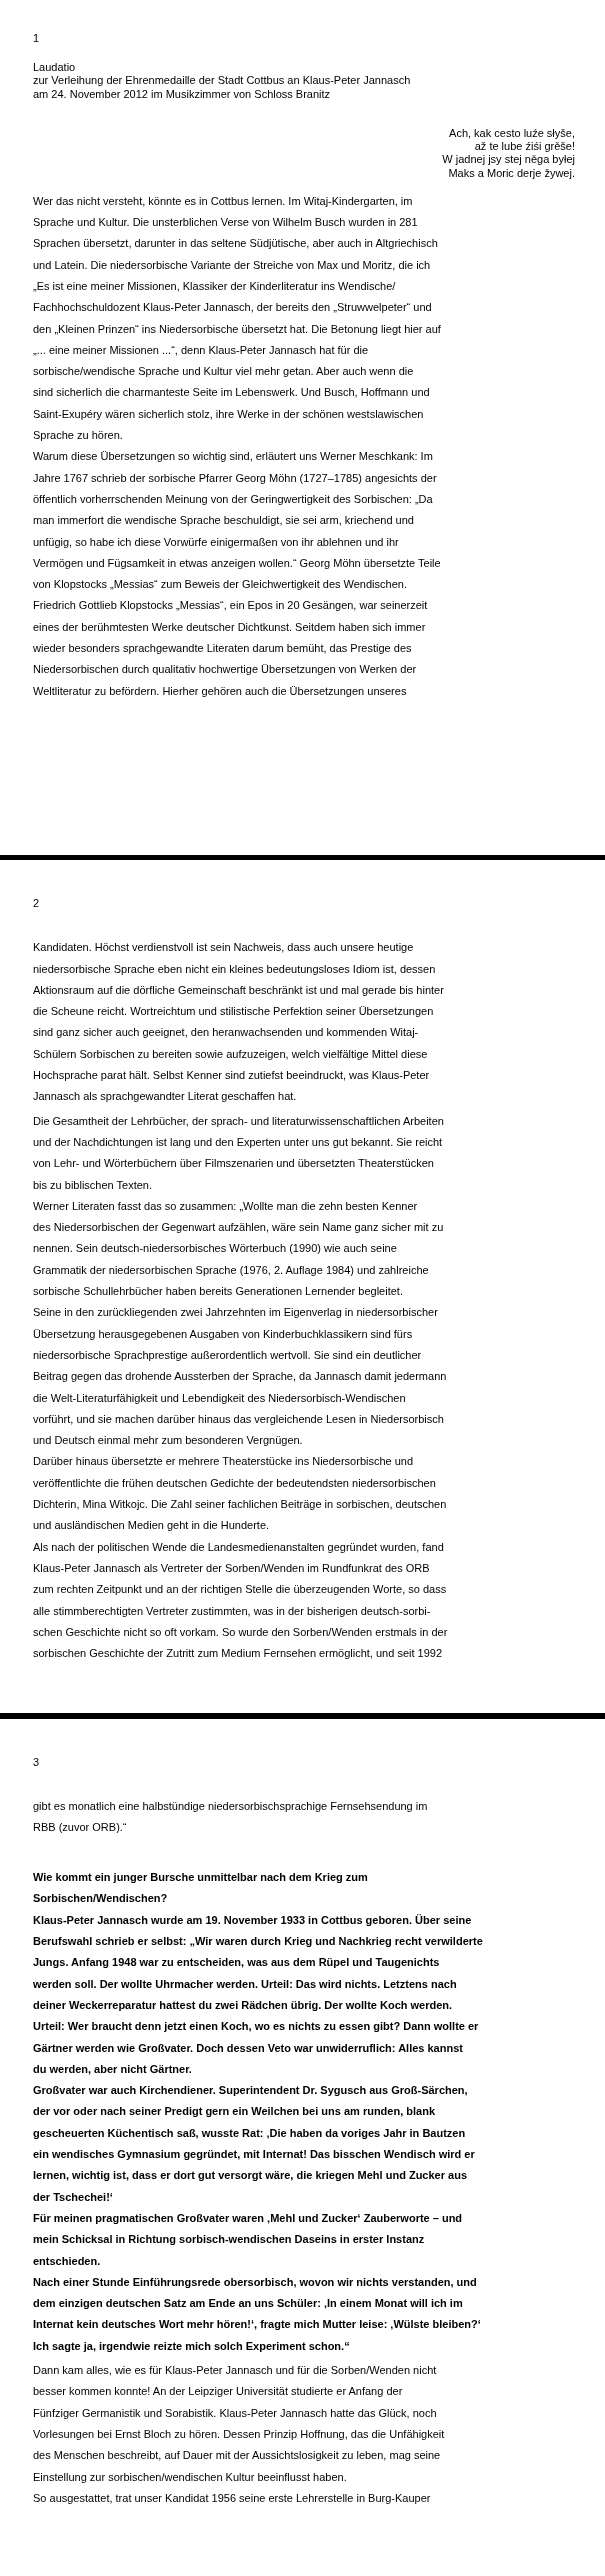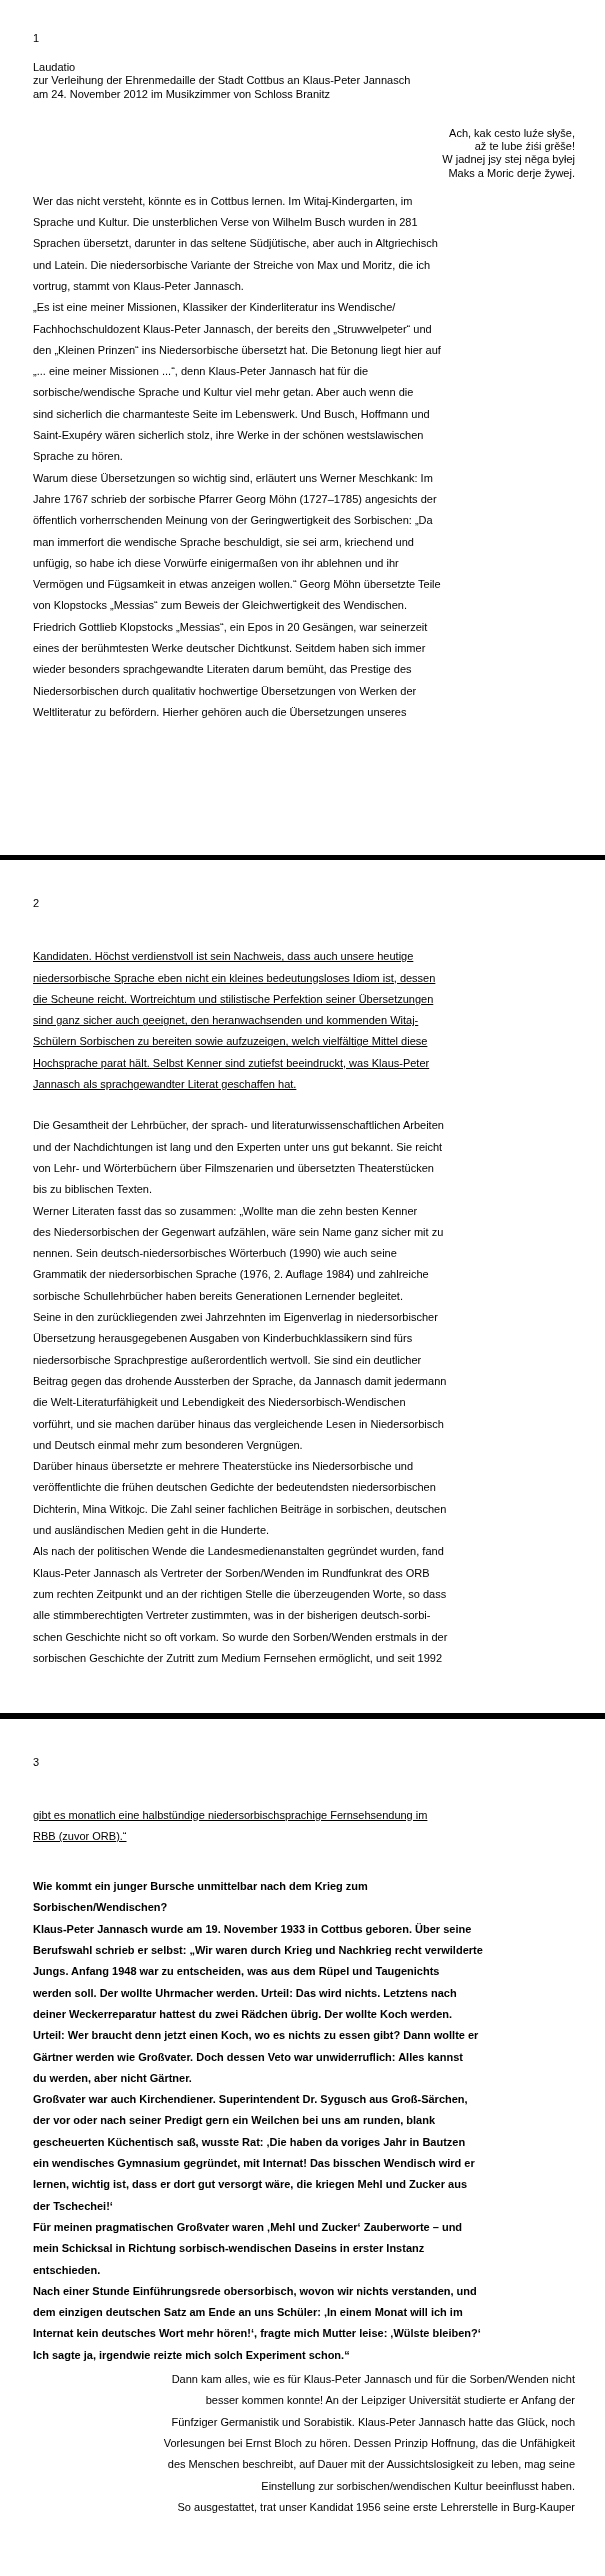--- a/index.html
+++ b/index.html
@@ -28,24 +28,24 @@
     height: 5.3px;
     width: 605px;
     background: #000000;
   }
   .blk { font-size: 11px; }
   .line { white-space: pre; }
   .kind-page-number { line-height: 13px; }
   .kind-header     { margin-top: 16px; line-height: 13.3px; }
   .kind-poem       { margin-top: 26px; line-height: 13.3px; text-align: right; }
   .kind-body-main  { margin-top: 10.7px; line-height: 21.3px; }
-  .kind-body-a     { margin-top: 36px; line-height: 21.3px; text-decoration: underline; }
-  .kind-body-b     { margin-top: 20px;  line-height: 21.3px; }
+  .kind-body-a     { margin-top: 27px; line-height: 21.3px; }
+  .kind-body-b     { margin-top: 3px;  line-height: 21.3px; }
   .kind-body-c     { margin-top: 29px; line-height: 21.3px; font-weight: bold; }
-  .kind-body-d     { margin-top: 3px;  line-height: 21.3px; text-align: right; }
+  .kind-body-d     { margin-top: 3px;  line-height: 21.3px; }
 </style>
 </head>
 <body>
 
 <main class="doc">
     <section class="page page-1">
       <div class="blk kind-page-number">
         <div class="line">1</div>
       </div>
       <div class="blk kind-header">
@@ -57,21 +57,20 @@
         <div class="line">Ach, kak cesto luźe słyše,</div>
         <div class="line">až te lube źiśi grěše!</div>
         <div class="line">W jadnej jsy stej něga byłej</div>
         <div class="line">Maks a Moric derje žywej.</div>
       </div>
       <div class="blk kind-body-main">
         <div class="line">Wer das nicht versteht, könnte es in Cottbus lernen. Im Witaj-Kindergarten, im</div>
         <div class="line">Sprache und Kultur. Die unsterblichen Verse von Wilhelm Busch wurden in 281</div>
         <div class="line">Sprachen übersetzt, darunter in das seltene Südjütische, aber auch in Altgriechisch</div>
         <div class="line">und Latein. Die niedersorbische Variante der Streiche von Max und Moritz, die ich</div>
-        <div class="line">vortrug, stammt von Klaus-Peter Jannasch.</div>
         <div class="line">„Es ist eine meiner Missionen, Klassiker der Kinderliteratur ins Wendische/</div>
         <div class="line">Fachhochschuldozent Klaus-Peter Jannasch, der bereits den „Struwwelpeter“ und</div>
         <div class="line">den „Kleinen Prinzen“ ins Niedersorbische übersetzt hat. Die Betonung liegt hier auf</div>
         <div class="line">„... eine meiner Missionen ...“, denn Klaus-Peter Jannasch hat für die</div>
         <div class="line">sorbische/wendische Sprache und Kultur viel mehr getan. Aber auch wenn die</div>
         <div class="line">sind sicherlich die charmanteste Seite im Lebenswerk. Und Busch, Hoffmann und</div>
         <div class="line">Saint-Exupéry wären sicherlich stolz, ihre Werke in der schönen westslawischen</div>
         <div class="line">Sprache zu hören.</div>
         <div class="line">Warum diese Übersetzungen so wichtig sind, erläutert uns Werner Meschkank: Im</div>
         <div class="line">Jahre 1767 schrieb der sorbische Pfarrer Georg Möhn (1727–1785) angesichts der</div>
@@ -88,20 +87,21 @@
       </div>
     </section>
     <div class="page-separator"></div>
     <section class="page page-2">
       <div class="blk kind-page-number">
         <div class="line">2</div>
       </div>
       <div class="blk kind-body-a">
         <div class="line">Kandidaten. Höchst verdienstvoll ist sein Nachweis, dass auch unsere heutige</div>
         <div class="line">niedersorbische Sprache eben nicht ein kleines bedeutungsloses Idiom ist, dessen</div>
+        <div class="line">Aktionsraum auf die dörfliche Gemeinschaft beschränkt ist und mal gerade bis hinter</div>
         <div class="line">die Scheune reicht. Wortreichtum und stilistische Perfektion seiner Übersetzungen</div>
         <div class="line">sind ganz sicher auch geeignet, den heranwachsenden und kommenden Witaj-</div>
         <div class="line">Schülern Sorbischen zu bereiten sowie aufzuzeigen, welch vielfältige Mittel diese</div>
         <div class="line">Hochsprache parat hält. Selbst Kenner sind zutiefst beeindruckt, was Klaus-Peter</div>
         <div class="line">Jannasch als sprachgewandter Literat geschaffen hat.</div>
       </div>
       <div class="blk kind-body-b">
         <div class="line">Die Gesamtheit der Lehrbücher, der sprach- und literaturwissenschaftlichen Arbeiten</div>
         <div class="line">und der Nachdichtungen ist lang und den Experten unter uns gut bekannt. Sie reicht</div>
         <div class="line">von Lehr- und Wörterbüchern über Filmszenarien und übersetzten Theaterstücken</div>

